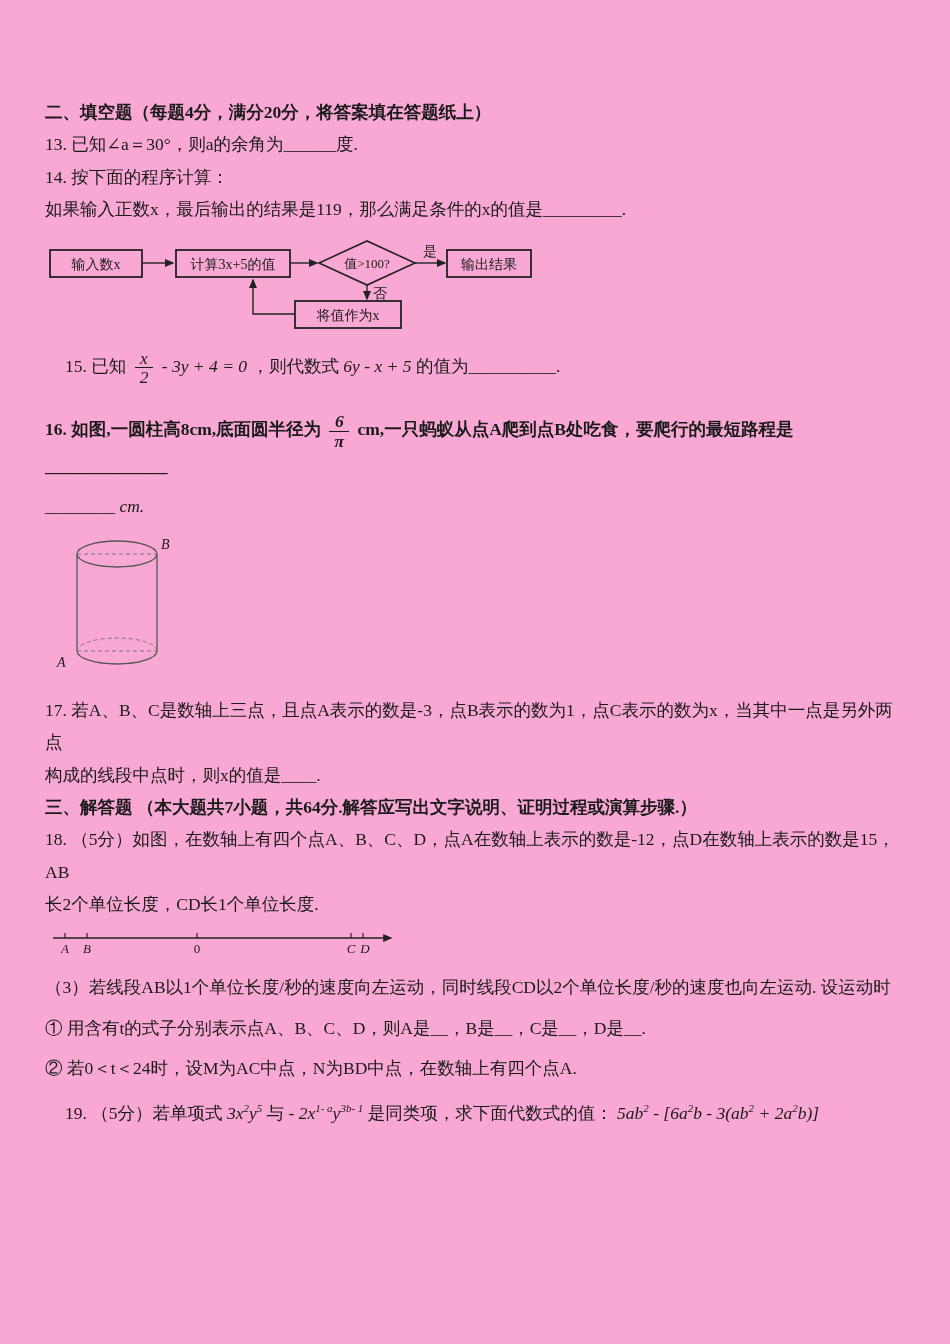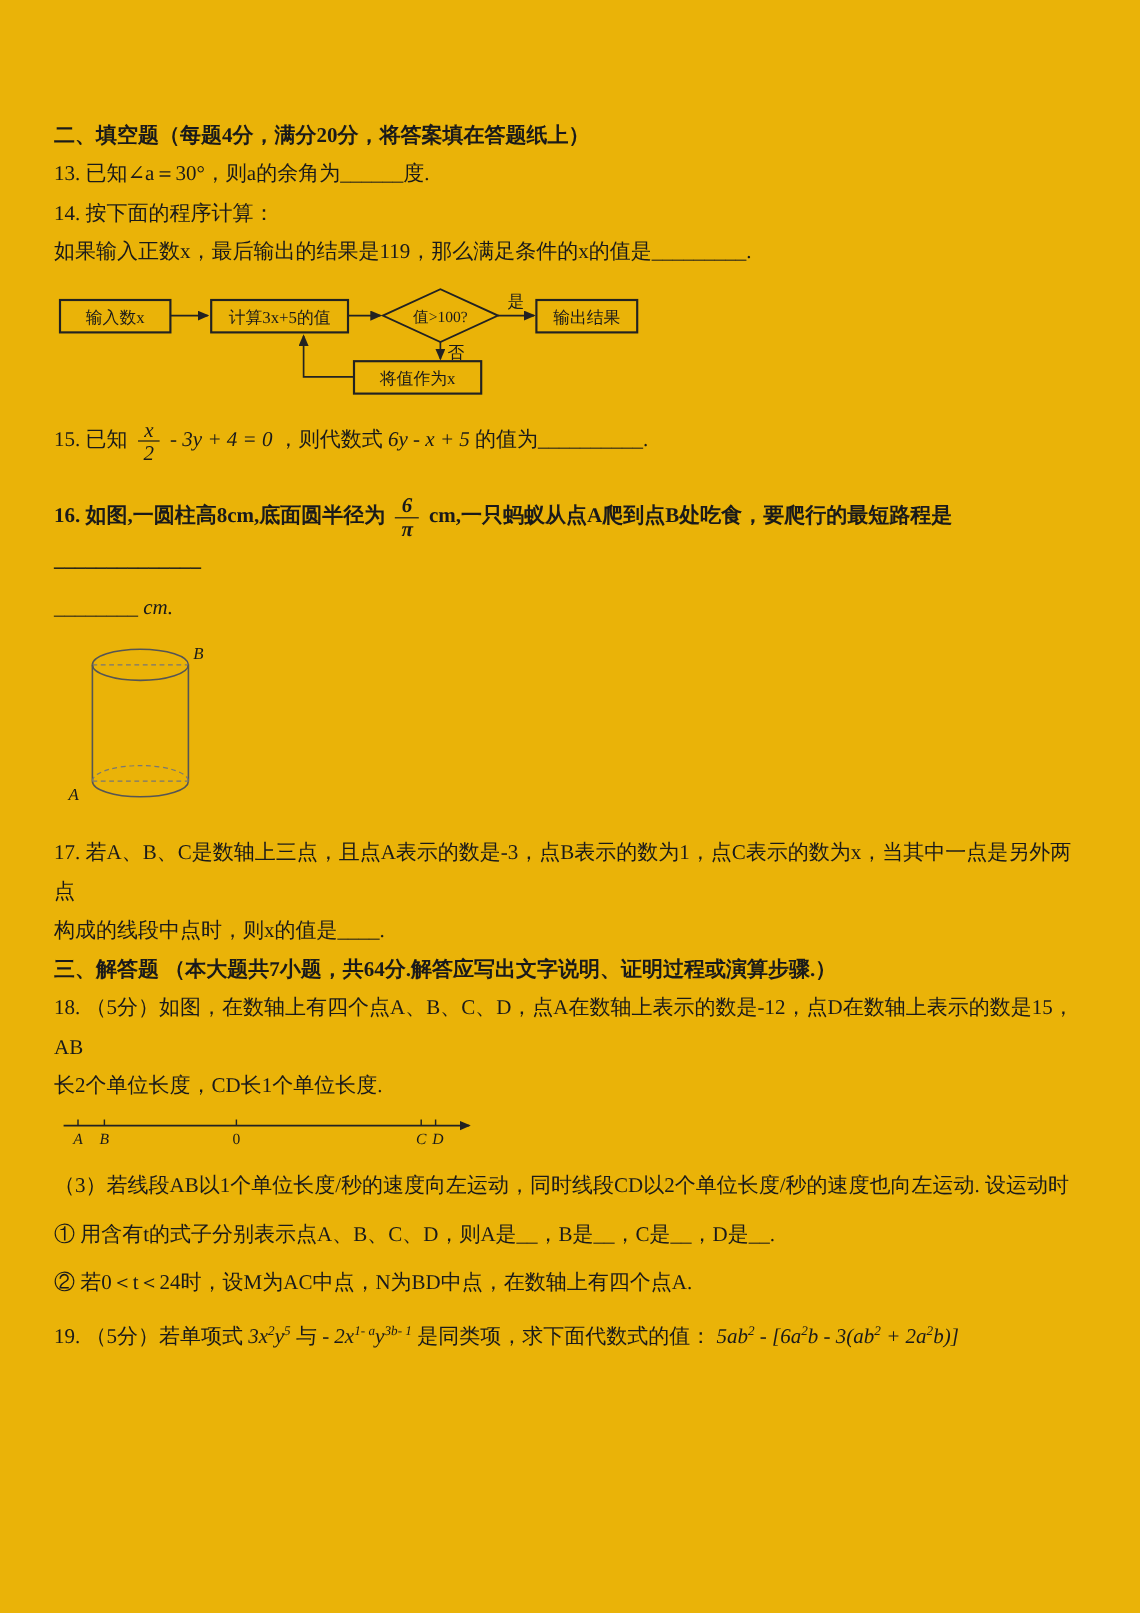--- a/index.html
+++ b/index.html
@@ -1,35 +1,35 @@
 <!DOCTYPE html>
 <html><head>
 <meta charset="utf-8">
 <style>
   * { margin:0; padding:0; box-sizing:border-box; }
   html,body { background:#ffffff; }
   .page {
-    width:950px; height:1344px; background:#eab308; color:#1a1a1a;
+    width:950px; height:1344px; background:#f9a8d4; color:#1a1a1a;
     font-family:"Liberation Serif","DejaVu Serif",serif;
     font-size:17.5px; padding:96px 45px 20px 45px; overflow:hidden;
     position:relative; margin:0 auto;
   }
   p { line-height:1.85; margin:0; }
   .bold { font-weight:bold; }
   .math { font-style:italic; }
   sup { font-size:11px; font-style:italic; }
   .frac {
     display:inline-block; vertical-align:middle; text-align:center;
     line-height:1.05; font-style:italic; margin:0 4px;
   }
   .frac .num { display:block; border-bottom:1px solid #1a1a1a; padding:0 5px; }
   .frac .den { display:block; padding:0 5px; }
   .figure { margin:6px 0; }
   .mt8 { margin-top:8px; }
-  .mt12 { margin-top:12px; }
+  .mt12 { margin-top:12px;margin-left:20px; }
   .mt26 { margin-top:26px;font-weight:bold; }
   svg text { font-family:"Liberation Serif","DejaVu Serif",serif; fill:#1a1a1a; }
   .svg-math { font-style:italic; }
 </style>
 </head>
 <body>
 
 <div class="page">
 
   <p class="bold">二、填空题（每题4分，满分20分，将答案填在答题纸上）</p>

